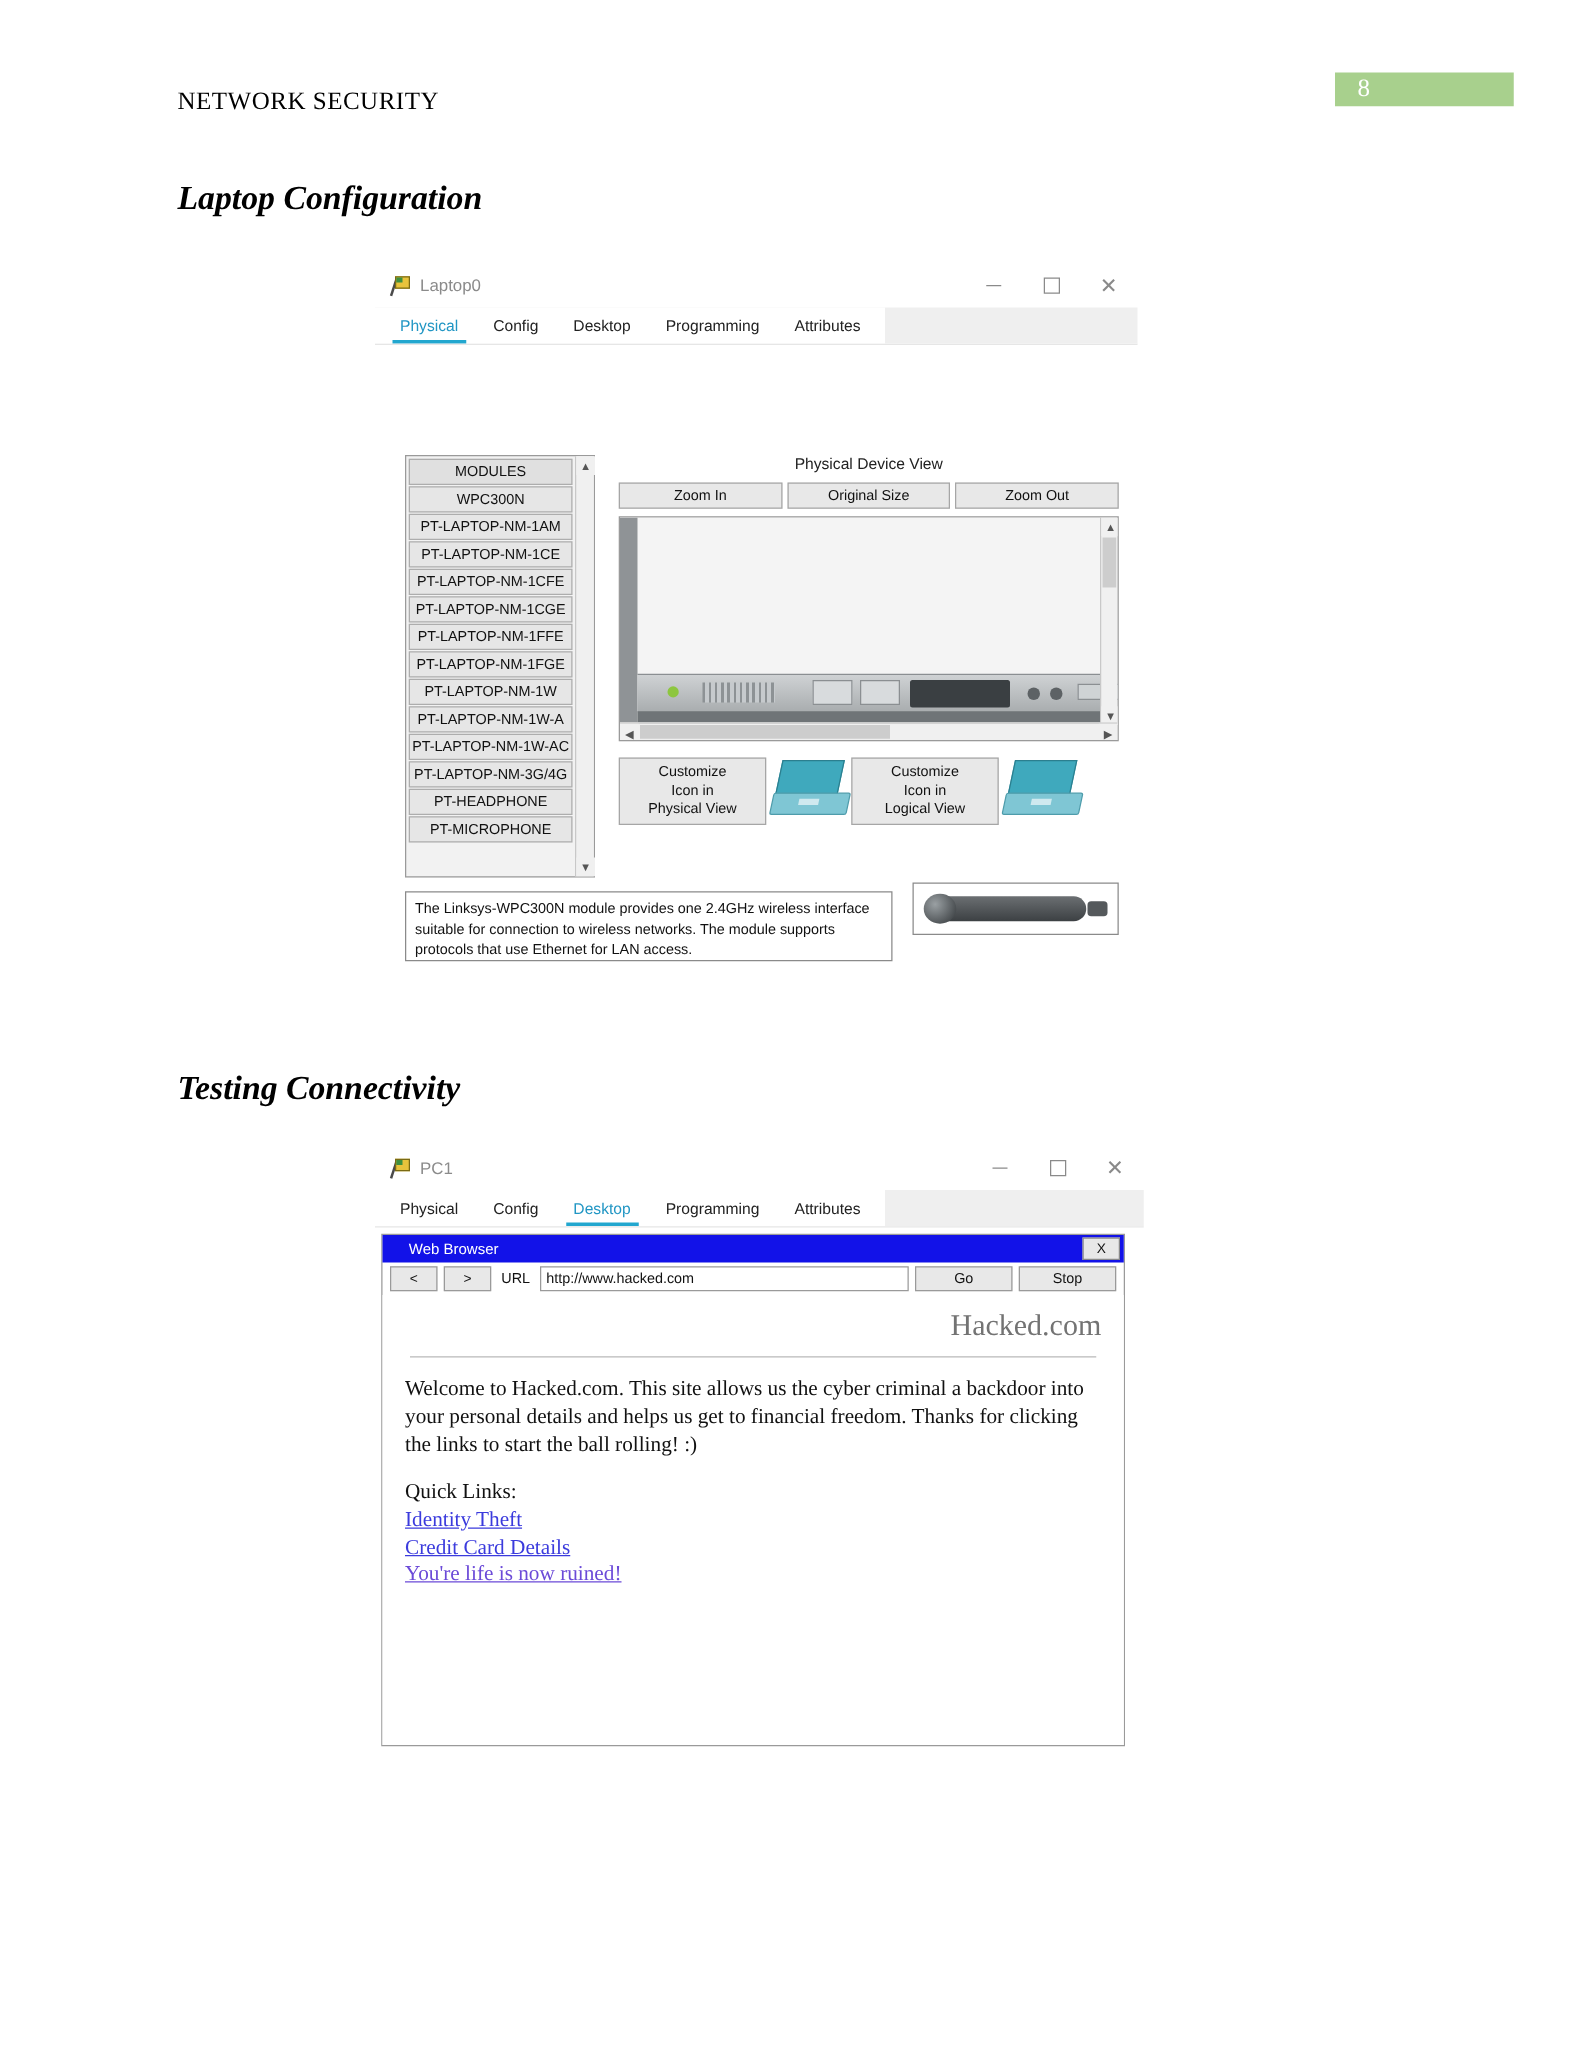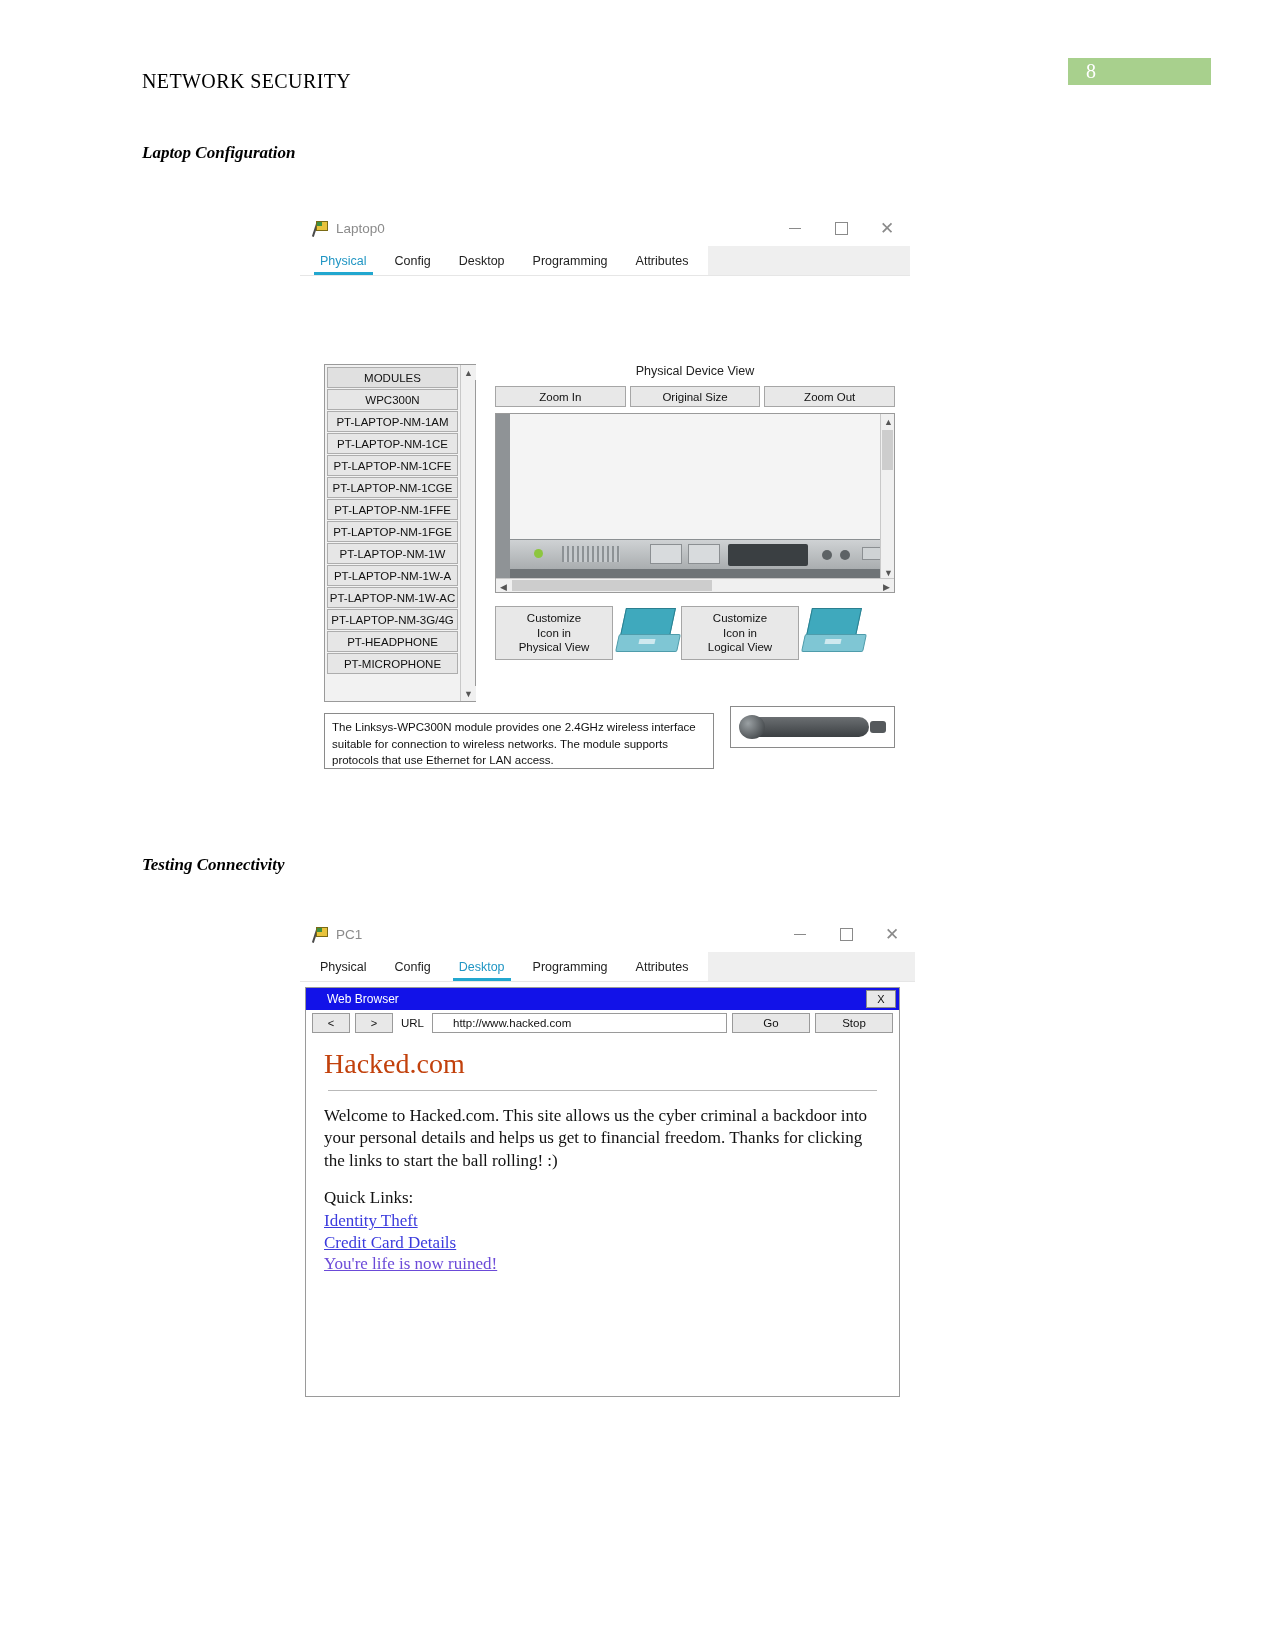--- a/index.html
+++ b/index.html
@@ -16,21 +16,21 @@
     display:flex;align-items:center;padding-left:18px;box-sizing:border-box;
   }
   .doc-title{
     position:absolute;top:70px;left:142px;
     font-family:"Liberation Serif",serif;font-size:20px;color:#000;
     letter-spacing:.4px;
   }
   .section-head{
     position:absolute;left:142px;
     font-family:"Liberation Serif",serif;font-style:italic;font-weight:bold;
-    font-size:17px;color:#000;
+    font-size:27px;color:#000;
   }
   #sec-laptop{top:143px;}
   #sec-testing{top:855px;}
 
   
   .pt-window{position:absolute;background:#ffffff;}
   .pt-titlebar{
     height:33px;background:#ffffff;display:flex;align-items:center;
     border-bottom:1px solid #ffffff;position:relative;
   }
@@ -165,27 +165,27 @@
   .br-close{width:30px;height:18px;margin-right:3px;background:#e8e8e8;border:1px solid #8a8a8a;
     font-family:"Liberation Sans",sans-serif;font-size:11px;color:#111;
     display:flex;align-items:center;justify-content:center;box-sizing:border-box;}
   .br-toolbar{height:26px;display:flex;align-items:center;gap:5px;padding:3px 6px;box-sizing:border-box;}
   .br-nav{width:38px;height:20px;background:#e8e8e8;border:1px solid #9a9a9a;
     font-family:"Liberation Sans",sans-serif;font-size:11px;color:#111;
     display:flex;align-items:center;justify-content:center;box-sizing:border-box;}
   .br-urllabel{font-family:"Liberation Sans",sans-serif;font-size:11.5px;color:#111;padding:0 3px;}
   .br-urlinput{flex:1;height:20px;background:#ffffff;border:1px solid #9a9a9a;
     font-family:"Liberation Sans",sans-serif;font-size:11.5px;color:#111;
-    display:flex;align-items:center;padding-left:20px;box-sizing:border-box;}
+    display:flex;align-items:center;padding-left:4px;box-sizing:border-box;}
   .br-act{width:78px;height:20px;background:#e8e8e8;border:1px solid #9a9a9a;
     font-family:"Liberation Sans",sans-serif;font-size:11.5px;color:#111;
     display:flex;align-items:center;justify-content:center;box-sizing:border-box;}
   .br-page{position:absolute;left:0;right:0;top:48px;bottom:0;background:#ffffff;
     padding:12px 18px;box-sizing:border-box;font-family:"Liberation Serif",serif;}
-  .br-h1{text-align:left;font-size:28px;color:#c2410c;font-family:"Liberation Serif",serif;}
+  .br-h1{text-align:right;font-size:24px;color:#737373;font-family:"Liberation Serif",serif;}
   .br-hr{height:1px;background:#b9b9b9;margin:10px 4px 14px 4px;}
   .br-para{font-size:17px;color:#111;line-height:1.32;margin:0 0 16px 0;}
   .br-sub{font-size:17px;color:#111;margin:0 0 2px 0;}
   .br-link{font-size:17px;color:#3b3bdd;text-decoration:underline;display:block;line-height:1.26;}
   .br-link.ruined{color:#6b4ad8;}
 </style>
 </head>
 <body>
 
 <div class="page-badge">

